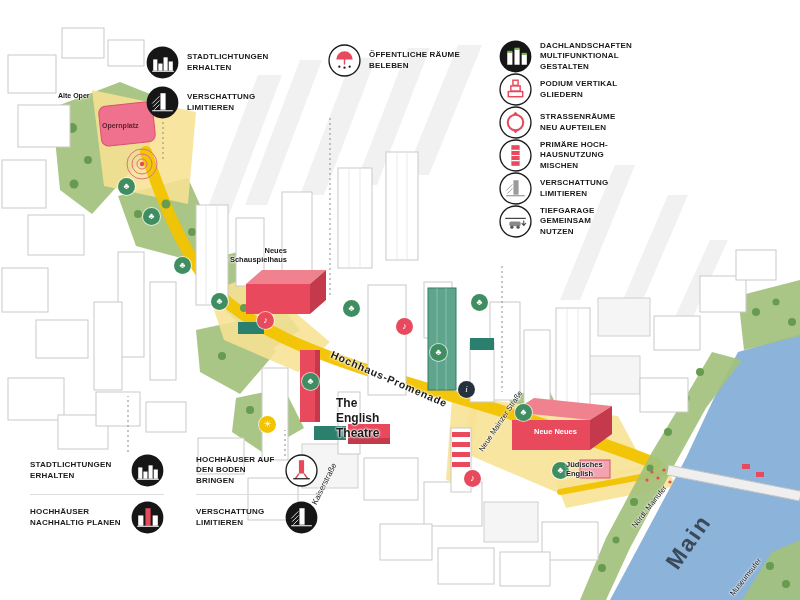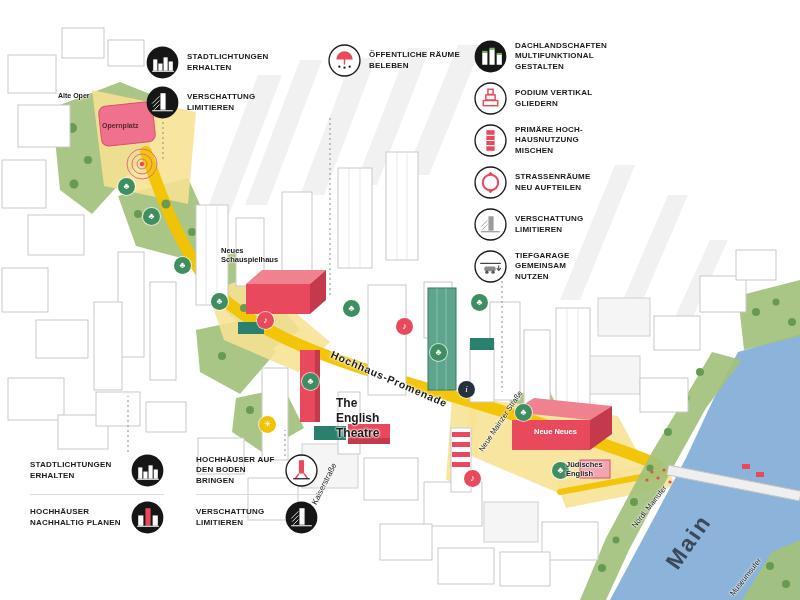--- a/index.html
+++ b/index.html
@@ -30,32 +30,32 @@
   .bridge{stroke:#efefef;stroke-width:10;fill:none}
   .bridgeln{stroke:#c2c2c2;stroke-width:1;fill:none}
 
   
   .legend{position:absolute;display:flex;flex-direction:column;gap:7px;z-index:5}
   .legend-item{display:flex;align-items:center;gap:8px}
   .llabel{font-size:8px;font-weight:700;letter-spacing:.2px;white-space:pre-line;line-height:1.32;text-transform:uppercase}
   .ic{width:33px;height:33px;flex:0 0 33px;display:block}
   .legend.tl{left:146px;top:46px}
   .legend.tc{left:328px;top:44px}
-  .legend.tr{left:474px;top:40px;gap:9px}
+  .legend.tr{left:499px;top:40px;gap:0}
   .legend.bl{left:30px;top:454px;width:134px}
   .legend.bc{left:196px;top:454px;width:122px}
   .legend.rev .llabel{flex:1}
   .legend.sep .legend-item + .legend-item{border-top:1px solid #dcdcdc;padding-top:6px}
 
   
   .mlabel{position:absolute;font-weight:700;color:#1a1a1a;white-space:pre-line;line-height:1.25;z-index:4;
           text-shadow:0 0 2px #fff,0 0 2px #fff,0 0 3px #fff}
   .lab-alte-oper{left:58px;top:92px;font-size:7px}
   .lab-opernplatz{left:102px;top:122px;font-size:7px;color:#5C2430;text-shadow:none}
-  .lab-schauspielhaus{left:221px;top:246px;width:66px;font-size:7.5px;text-align:left}
+  .lab-schauspielhaus{left:221px;top:246px;width:66px;font-size:7.5px;text-align:right}
   .lab-english{left:336px;top:396px;width:52px;font-size:12px;text-align:left}
   .lab-neue-oper{left:534px;top:427px;font-size:7.5px;color:#fff;text-shadow:none}
   .lab-museum{left:566px;top:460px;width:56px;font-size:7.5px}
   .lab-promenade{left:334px;top:348px;font-size:10.5px;letter-spacing:.8px;transform:rotate(23.5deg);transform-origin:0 0}
   .lab-kaiser{left:310px;top:502px;font-size:8px;font-weight:400;transform:rotate(-63deg);transform-origin:0 0}
   .lab-mainzer{left:477px;top:448px;font-size:7.5px;font-weight:400;transform:rotate(-56deg);transform-origin:0 0}
   .lab-noerdl{left:630px;top:524px;font-size:7.5px;font-weight:400;transform:rotate(-52deg);transform-origin:0 0}
   .lab-main{left:683px;top:546px;font-size:23px;letter-spacing:2px;color:#3B4A5A;transform:rotate(-55deg);transform-origin:0 100%;text-shadow:none}
   .lab-museumsufer{left:728px;top:592px;font-size:7.5px;font-weight:400;transform:rotate(-52deg);transform-origin:0 0}
 
@@ -359,39 +359,39 @@
           <rect x="13.5" y="7" width="5" height="5" fill="none" stroke="#E8495C" stroke-width="1.4"></rect>
           </svg>
       </span>
       <span class="llabel">PODIUM VERTIKAL
 GLIEDERN</span>
     </div>
     <div class="legend-item">
       <span class="ic">
         <svg viewBox="0 0 32 32" width="33" height="33">
             <circle cx="16" cy="16" r="15" fill="#fff" stroke="#1a1a1a" stroke-width="1.3"></circle>
+          <circle cx="16" cy="16" r="7.5" fill="none" stroke="#E8495C" stroke-width="2"></circle>
+          <path d="M16,5.5 L19,8.5 H13 Z" fill="#E8495C"></path>
+            <path d="M16,26.5 L19,23.5 H13 Z" fill="#E8495C"></path>
+          </svg>
+      </span>
+      <span class="llabel">STRASSENRÄUME
+NEU AUFTEILEN</span>
+    </div>
+    <div class="legend-item">
+      <span class="ic">
+        <svg viewBox="0 0 32 32" width="33" height="33">
+            <circle cx="16" cy="16" r="15" fill="#fff" stroke="#1a1a1a" stroke-width="1.3"></circle>
           <rect x="12" y="6" width="8" height="20" fill="#E8495C"></rect>
           <path d="M12,11 H20 M12,16 H20 M12,21 H20" stroke="#fff" stroke-width="1.2"></path>
           </svg>
       </span>
       <span class="llabel">PRIMÄRE HOCH-
 HAUSNUTZUNG
 MISCHEN</span>
-    </div>
-    <div class="legend-item">
-      <span class="ic">
-        <svg viewBox="0 0 32 32" width="33" height="33">
-            <circle cx="16" cy="16" r="15" fill="#fff" stroke="#1a1a1a" stroke-width="1.3"></circle>
-          <circle cx="16" cy="16" r="7.5" fill="none" stroke="#E8495C" stroke-width="2"></circle>
-          <path d="M16,5.5 L19,8.5 H13 Z" fill="#E8495C"></path>
-            <path d="M16,26.5 L19,23.5 H13 Z" fill="#E8495C"></path>
-          </svg>
-      </span>
-      <span class="llabel">STRASSENRÄUME
-NEU AUFTEILEN</span>
     </div>
     <div class="legend-item">
       <span class="ic">
         <svg viewBox="0 0 32 32" width="33" height="33">
             <circle cx="16" cy="16" r="15" fill="#fff" stroke="#1a1a1a" stroke-width="1.3"></circle>
           <rect x="14" y="8" width="5" height="14" fill="#9b9b9b"></rect>
           <path d="M13,12 L7,18 M13,16 L8,21" stroke="#9b9b9b" stroke-width=".9"></path>
           <path d="M7,23 H25" stroke="#9b9b9b" stroke-width="1.2"></path>
           </svg>
       </span>

